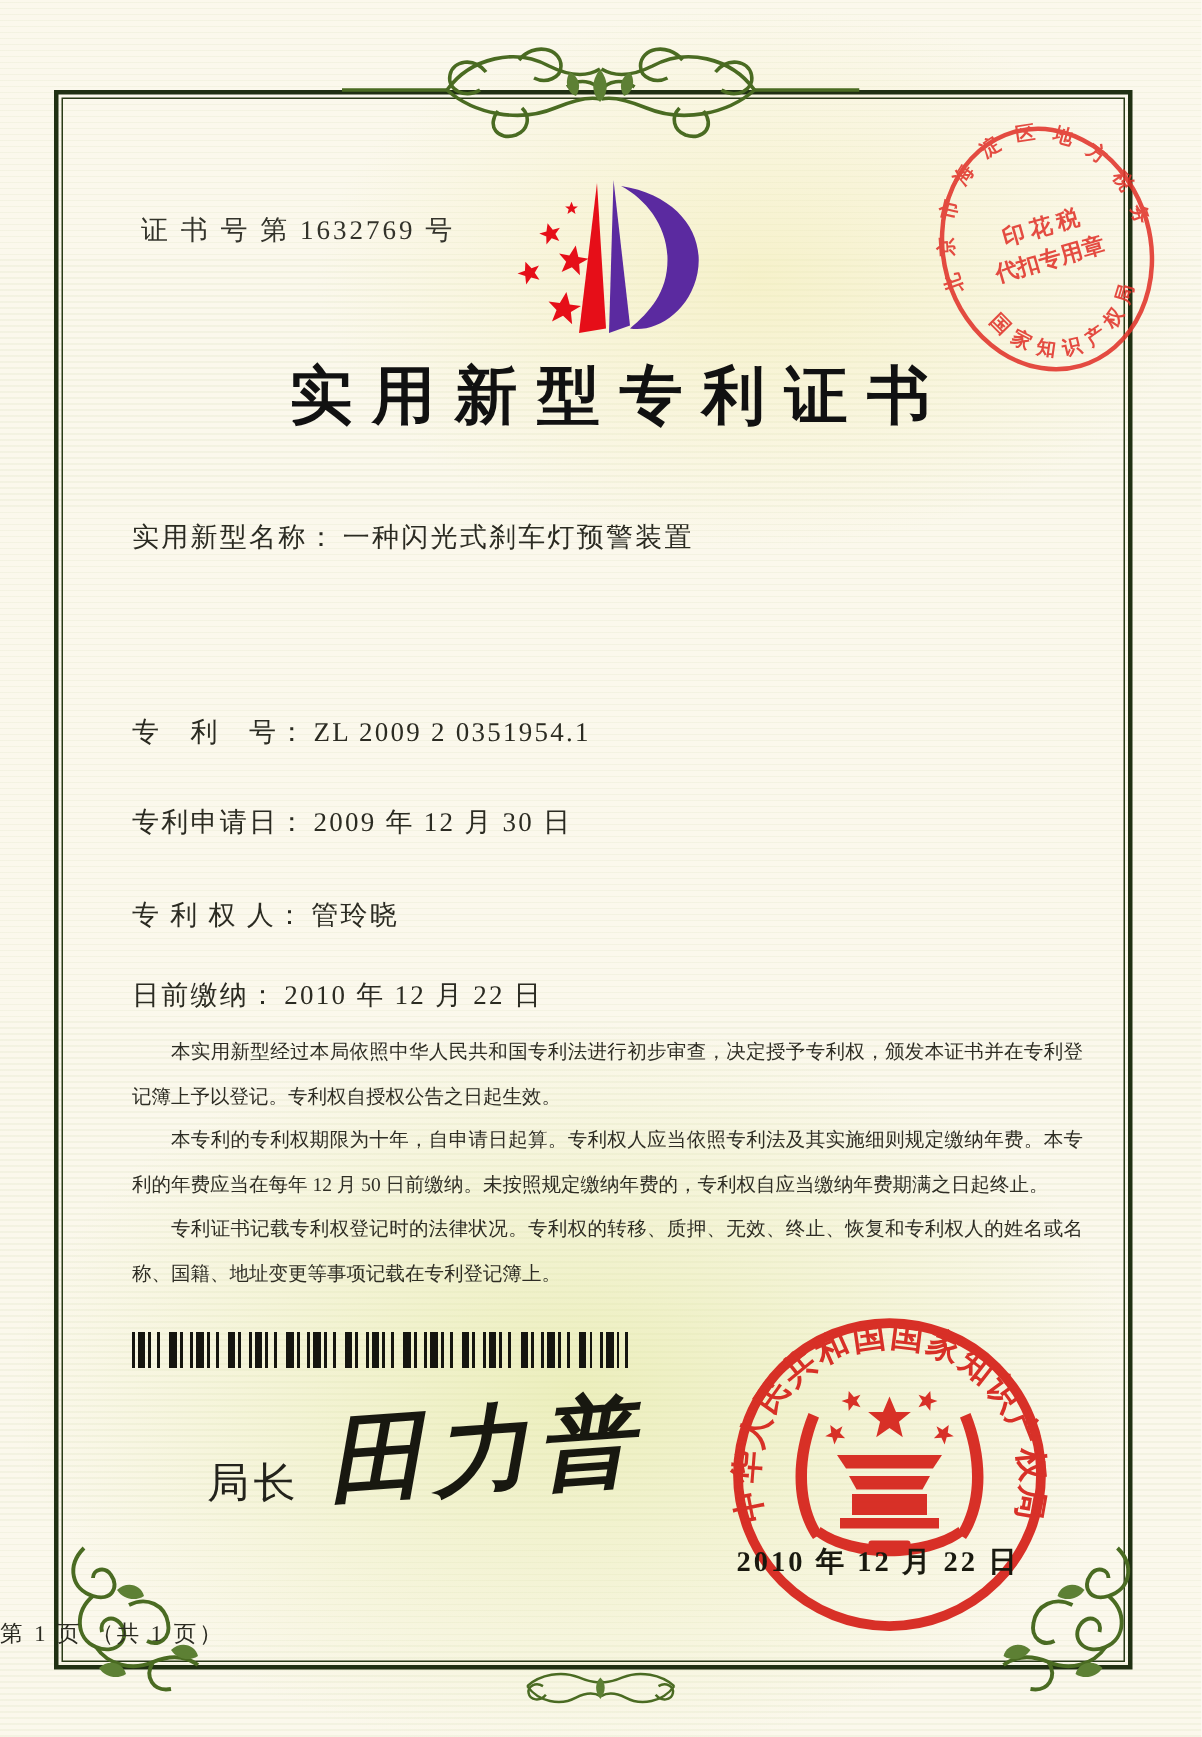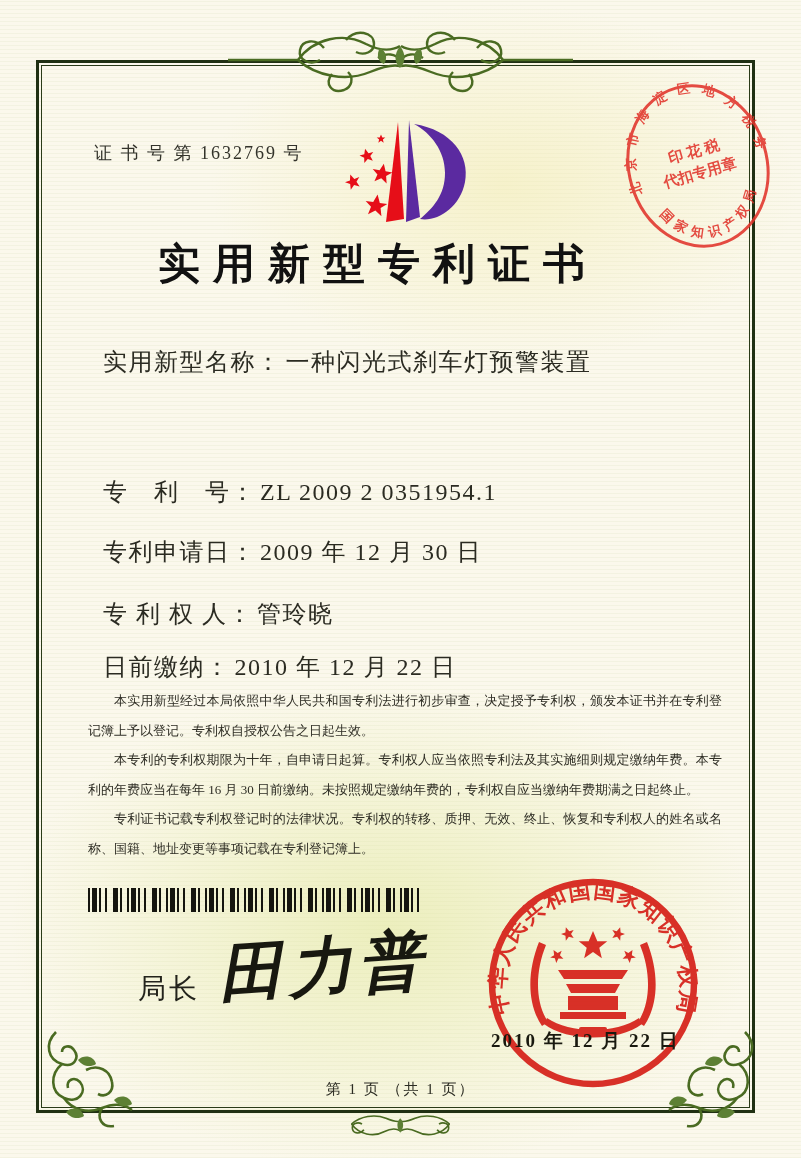--- a/index.html
+++ b/index.html
@@ -34,26 +34,26 @@
   .orn-br{left:660px;top:1030px;transform:scaleX(-1);}
   
   .cert-no{
     position:absolute;left:94px;top:118px;
     font-size:18px;letter-spacing:2px;color:#33332b;margin-top:23px;
   }
   .logo{position:absolute;left:336px;top:112px;}
   .title{
     position:absolute;left:0;top:236px;width:756px;
     text-align:center;font-size:42px;font-weight:bold;
-    letter-spacing:13px;color:#111;
+    letter-spacing:13px;color:#111;padding-left:35px;
   }
   
   .field{
-    position:absolute;left:88px;font-size:24px;color:#2b2b22;
-    letter-spacing:1.5px;white-space:nowrap;margin-left:15px;
+    position:absolute;left:88px;font-size:18px;color:#2b2b22;
+    letter-spacing:1.5px;white-space:nowrap;
   }
   .field .value{margin-left:4px;}
   
   .paras{
     position:absolute;left:88px;top:686px;width:634px;
     font-size:13px;line-height:29.5px;color:#2e2d24;
     text-align:justify;
   }
   .paras p{margin:0;text-indent:2em;}
   
@@ -80,21 +80,21 @@
   }
   
   .seal{position:absolute;left:482px;top:872px;opacity:.93;}
   .seal-date{
     position:absolute;left:491px;top:1028px;font-size:19px;
     letter-spacing:2px;color:#19190f;font-weight:bold;white-space:nowrap;
   }
   .tax-stamp{position:absolute;left:622px;top:78px;transform:rotate(-16deg);opacity:.88;}
   
   .footer{
-    position:absolute;left:0;top:1080px;width:801px;text-align:center;
+    position:absolute;left:0;top:1080px;width:801px;text-align:left;
     font-size:15px;letter-spacing:2px;color:#2b2b22;
   }
 </style>
 </head>
 <body>
 
 <div class="page">
 
   <div class="frame-outer">
     <div class="frame-inner"></div>
@@ -205,21 +205,21 @@
   </div>
   <div class="field" style="top:598px;">
     <span class="label">专 利 权 人：</span><span class="value">管玲晓</span>
   </div>
   <div class="field" style="top:651px;">
     <span class="label">日前缴纳：</span><span class="value">2010 年 12 月 22 日</span>
   </div>
 
   <div class="paras">
     <p>本实用新型经过本局依照中华人民共和国专利法进行初步审查，决定授予专利权，颁发本证书并在专利登记簿上予以登记。专利权自授权公告之日起生效。</p>
-    <p>本专利的专利权期限为十年，自申请日起算。专利权人应当依照专利法及其实施细则规定缴纳年费。本专利的年费应当在每年 16 月 30 日前缴纳。未按照规定缴纳年费的，专利权自应当缴纳年费期满之日起终止。</p>
+    <p>本专利的专利权期限为十年，自申请日起算。专利权人应当依照专利法及其实施细则规定缴纳年费。本专利的年费应当在每年 12 月 50 日前缴纳。未按照规定缴纳年费的，专利权自应当缴纳年费期满之日起终止。</p>
     <p>专利证书记载专利权登记时的法律状况。专利权的转移、质押、无效、终止、恢复和专利权人的姓名或名称、国籍、地址变更等事项记载在专利登记簿上。</p>
   </div>
 
   <div class="barcode"></div>
 
   <div class="commissioner">局长</div>
   <div class="signature">田力普</div>
 
   <svg class="seal" width="222" height="222" viewBox="0 0 222 222">
     <circle cx="111" cy="111" r="101" fill="none" stroke="#d6221a" stroke-width="6.5"></circle>

